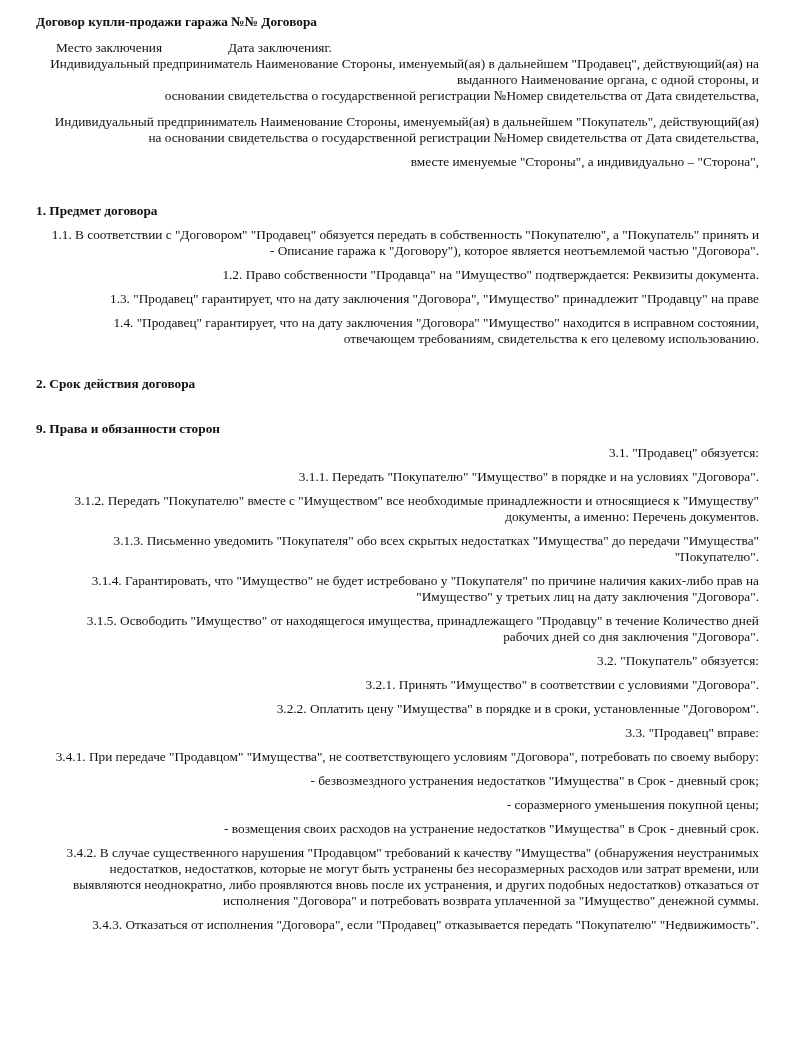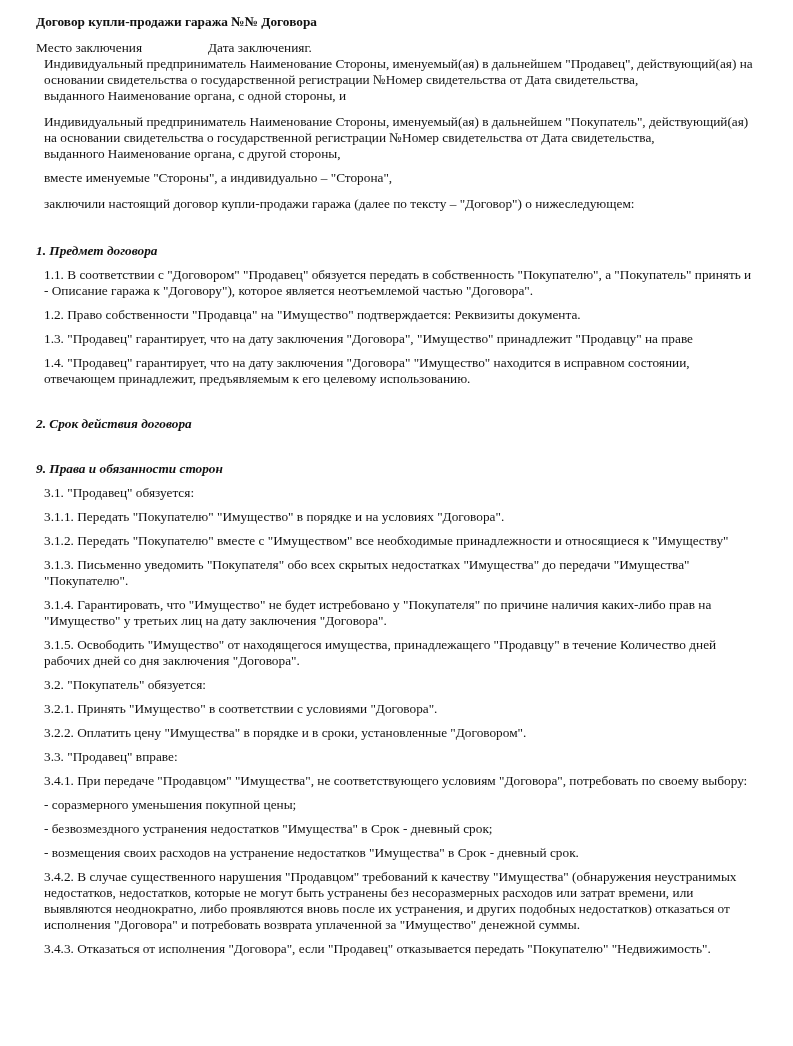--- a/index.html
+++ b/index.html
@@ -6,86 +6,85 @@
   body {
     width: 793px; height: 1046px; overflow: hidden;
     font-family: "Liberation Serif", "DejaVu Serif", serif;
     color: #111111;
     font-size: 13.3px;
     line-height: 16px;
   }
   .page { position: relative; padding: 14px 34px 0 36px; }
   .title { font-weight: bold; margin: 0 0 10px 0; }
   .line { margin: 0; white-space: nowrap; }
-  .para { margin: 0 0 8px 8px; }
+  .para { margin: 0 0 8px 8px; text-align: right; }
   .para.gap { margin-bottom: 10px; }
-  .heading { font-weight: bold; margin: 0 0 8px 0; font-style: italic; }
+  .heading { font-weight: bold; margin: 0 0 8px 0; }
   .spacer-lg { height: 21px; }
   .spacer-xl { height: 23px; }
-  .place-row .place { display: inline-block; width: 172px; }
+  .place-row .place { display: inline-block; width: 172px; margin-left: 20px; }
 </style>
 </head>
 <body>
 
 <div class="page">
 
   <p class="title">Договор купли-продажи гаража №№ Договора</p>
 
   <div>
     <p class="line place-row">
       <span class="place">Место заключения</span><span>Дата заключенияг.</span>
     </p>
     <div class="para gap">
       <p class="line">Индивидуальный предприниматель Наименование Стороны, именуемый(ая) в дальнейшем "Продавец", действующий(ая) на</p>
+      <p class="line">выданного Наименование органа, с одной стороны, и</p>
       <p class="line">основании свидетельства о государственной регистрации №Номер свидетельства от Дата свидетельства,</p>
-      <p class="line">выданного Наименование органа, с одной стороны, и</p>
     </div>
     <div class="para">
       <p class="line">Индивидуальный предприниматель Наименование Стороны, именуемый(ая) в дальнейшем "Покупатель", действующий(ая)</p>
       <p class="line">на основании свидетельства о государственной регистрации №Номер свидетельства от Дата свидетельства,</p>
-      <p class="line">выданного Наименование органа, с другой стороны,</p>
     </div>
     <p class="para gap line">вместе именуемые "Стороны", а индивидуально – "Сторона",</p>
-    <p class="para line">заключили настоящий договор купли-продажи гаража (далее по тексту – "Договор") о нижеследующем:</p>
   </div>
 
   <div id="sections">
       <div class="spacer-xl"></div>
       <div>
         <p class="heading">1. Предмет договора</p>
         <div class="para">
           <p class="line">1.1. В соответствии с "Договором" "Продавец" обязуется передать в собственность "Покупателю", а "Покупатель" принять и</p>
           <p class="line">- Описание гаража к "Договору"), которое является неотъемлемой частью "Договора".</p>
         </div>
         <div class="para">
           <p class="line">1.2. Право собственности "Продавца" на "Имущество" подтверждается: Реквизиты документа.</p>
         </div>
         <div class="para">
           <p class="line">1.3. "Продавец" гарантирует, что на дату заключения "Договора", "Имущество" принадлежит "Продавцу" на праве</p>
         </div>
         <div class="para">
           <p class="line">1.4. "Продавец" гарантирует, что на дату заключения "Договора" "Имущество" находится в исправном состоянии,</p>
-          <p class="line">отвечающем принадлежит, предъявляемым к его целевому использованию.</p>
+          <p class="line">отвечающем требованиям, свидетельства к его целевому использованию.</p>
         </div>
       </div>
       <div class="spacer-lg"></div>
       <div>
         <p class="heading">2. Срок действия договора</p>
       </div>
       <div class="spacer-lg"></div>
       <div>
         <p class="heading">9. Права и обязанности сторон</p>
         <div class="para">
           <p class="line">3.1. "Продавец" обязуется:</p>
         </div>
         <div class="para">
           <p class="line">3.1.1. Передать "Покупателю" "Имущество" в порядке и на условиях "Договора".</p>
         </div>
         <div class="para">
           <p class="line">3.1.2. Передать "Покупателю" вместе с "Имуществом" все необходимые принадлежности и относящиеся к "Имуществу"</p>
+          <p class="line">документы, а именно: Перечень документов.</p>
         </div>
         <div class="para">
           <p class="line">3.1.3. Письменно уведомить "Покупателя" обо всех скрытых недостатках "Имущества" до передачи "Имущества"</p>
           <p class="line">"Покупателю".</p>
         </div>
         <div class="para">
           <p class="line">3.1.4. Гарантировать, что "Имущество" не будет истребовано у "Покупателя" по причине наличия каких-либо прав на</p>
           <p class="line">"Имущество" у третьих лиц на дату заключения "Договора".</p>
         </div>
         <div class="para">
@@ -101,24 +100,24 @@
         <div class="para">
           <p class="line">3.2.2. Оплатить цену "Имущества" в порядке и в сроки, установленные "Договором".</p>
         </div>
         <div class="para">
           <p class="line">3.3. "Продавец" вправе:</p>
         </div>
         <div class="para">
           <p class="line">3.4.1. При передаче "Продавцом" "Имущества", не соответствующего условиям "Договора", потребовать по своему выбору:</p>
         </div>
         <div class="para">
-          <p class="line">- соразмерного уменьшения покупной цены;</p>
+          <p class="line">- безвозмездного устранения недостатков "Имущества" в Срок - дневный срок;</p>
         </div>
         <div class="para">
-          <p class="line">- безвозмездного устранения недостатков "Имущества" в Срок - дневный срок;</p>
+          <p class="line">- соразмерного уменьшения покупной цены;</p>
         </div>
         <div class="para">
           <p class="line">- возмещения своих расходов на устранение недостатков "Имущества" в Срок - дневный срок.</p>
         </div>
         <div class="para">
           <p class="line">3.4.2. В случае существенного нарушения "Продавцом" требований к качеству "Имущества" (обнаружения неустранимых</p>
           <p class="line">недостатков, недостатков, которые не могут быть устранены без несоразмерных расходов или затрат времени, или</p>
           <p class="line">выявляются неоднократно, либо проявляются вновь после их устранения, и других подобных недостатков) отказаться от</p>
           <p class="line">исполнения "Договора" и потребовать возврата уплаченной за "Имущество" денежной суммы.</p>
         </div>

